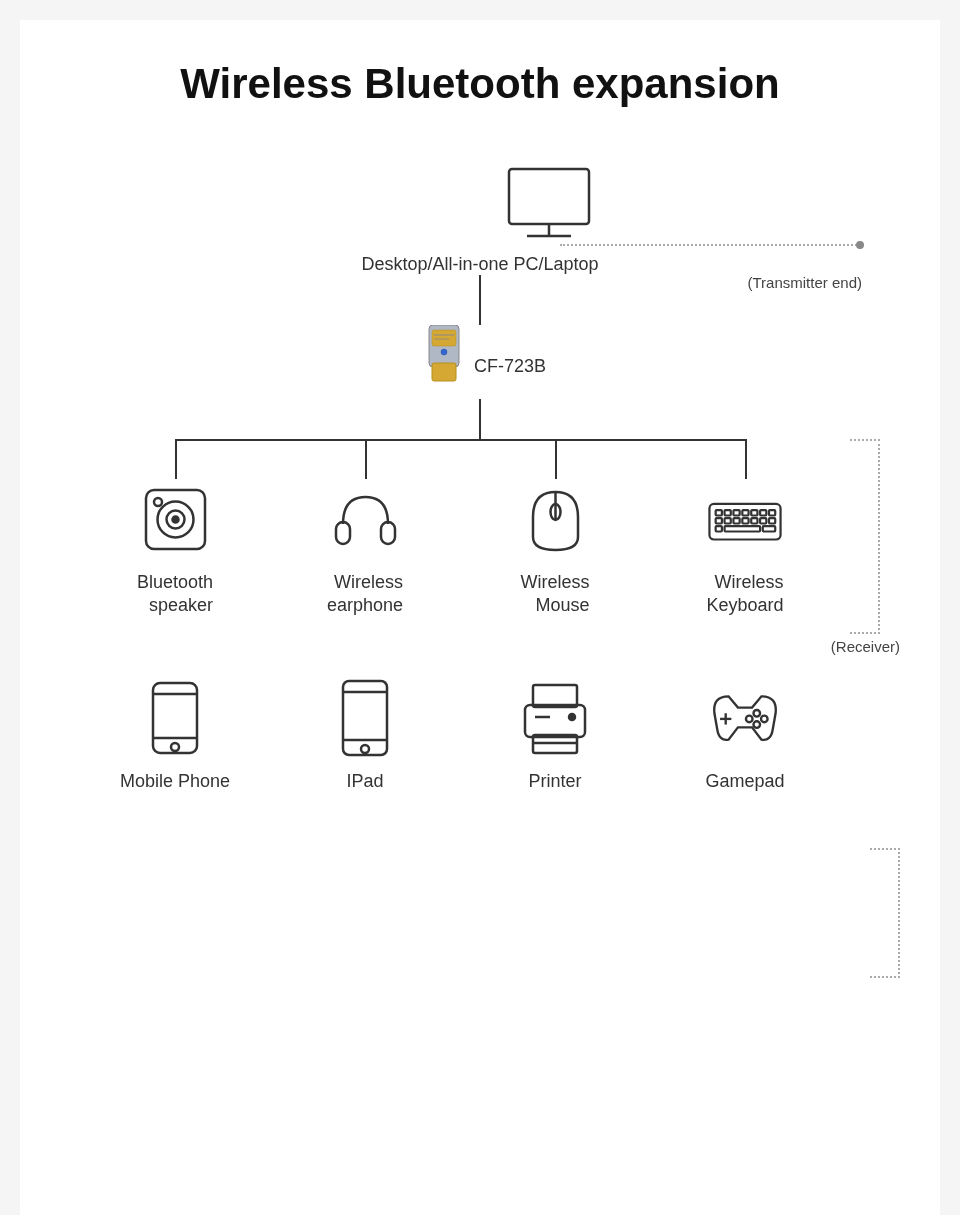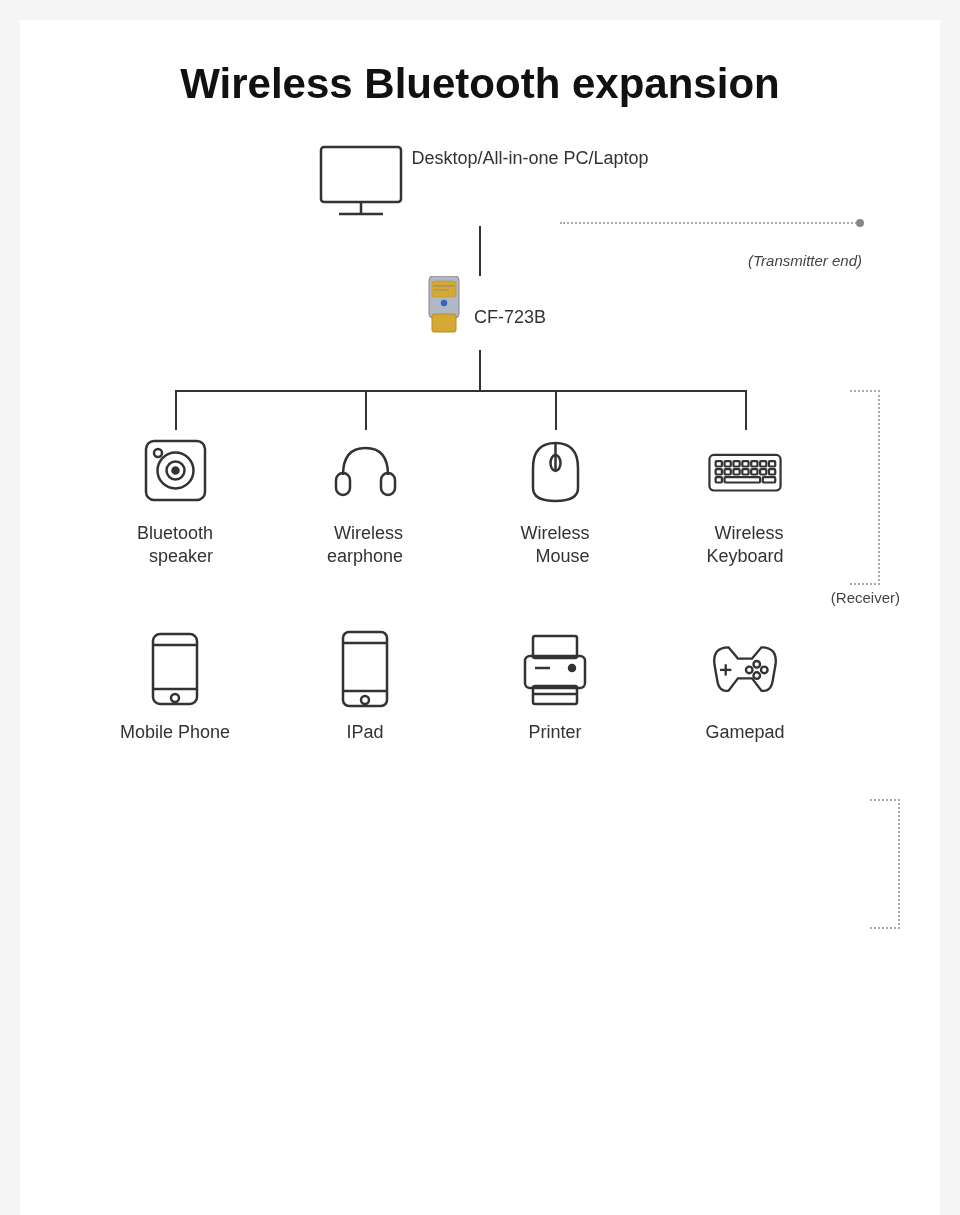--- a/index.html
+++ b/index.html
@@ -16,34 +16,35 @@
       background: #fff;
       width: 960px;
       min-height: 1215px;
       position: relative;
       padding: 40px 20px;
     }
     .title {
       text-align: center;
       font-size: 42px;
       font-weight: 900;
-      margin-bottom: 34px;
+      margin-bottom: 56px;
       color: #111;
     }
     .diagram {
       display: flex;
       flex-direction: column;
       align-items: center;
       position: relative;
     }
 
     
     .pc-node {
       display: flex;
-      align-items: flex-start;
+      flex-direction: column;
+      align-items: flex-end;
       position: relative;
       z-index: 2;
     }
     .pc-icon svg {
       width: 100px;
       height: 80px;
     }
     .pc-label {
       font-size: 18px;
       color: #333;
@@ -105,21 +106,21 @@
 <div class="page">
   <h1 class="title">Wireless Bluetooth expansion</h1>
 
   <div class="diagram">
 
     <div style="position:absolute; top:80px; left:520px; right:60px; display:flex; align-items:center;">
       <div style="flex:1; border-top:2px dotted #aaa; position:relative;">
         <div style="position:absolute; right:-4px; top:-5px; width:8px; height:8px; border-radius:50%; background:#888;"></div>
       </div>
     </div>
-    <div style="position:absolute; top:110px; right:58px; font-size:15px; color:#444;font-style:italic;">(Transmitter end)</div>
+    <div style="position:absolute; top:110px; right:58px; font-size:15px; color:#444;">(Transmitter end)</div>
 
     <div class="pc-node">
       <div class="pc-icon">
         <svg viewBox="0 0 100 80" fill="none" stroke="#333" stroke-width="2.5">
           <rect x="10" y="5" width="80" height="55" rx="3"></rect>
           <line x1="50" y1="60" x2="50" y2="72"></line>
           <line x1="28" y1="72" x2="72" y2="72"></line>
         </svg>
       </div>
       <div class="pc-label">Desktop/All-in-one PC/Laptop</div>

